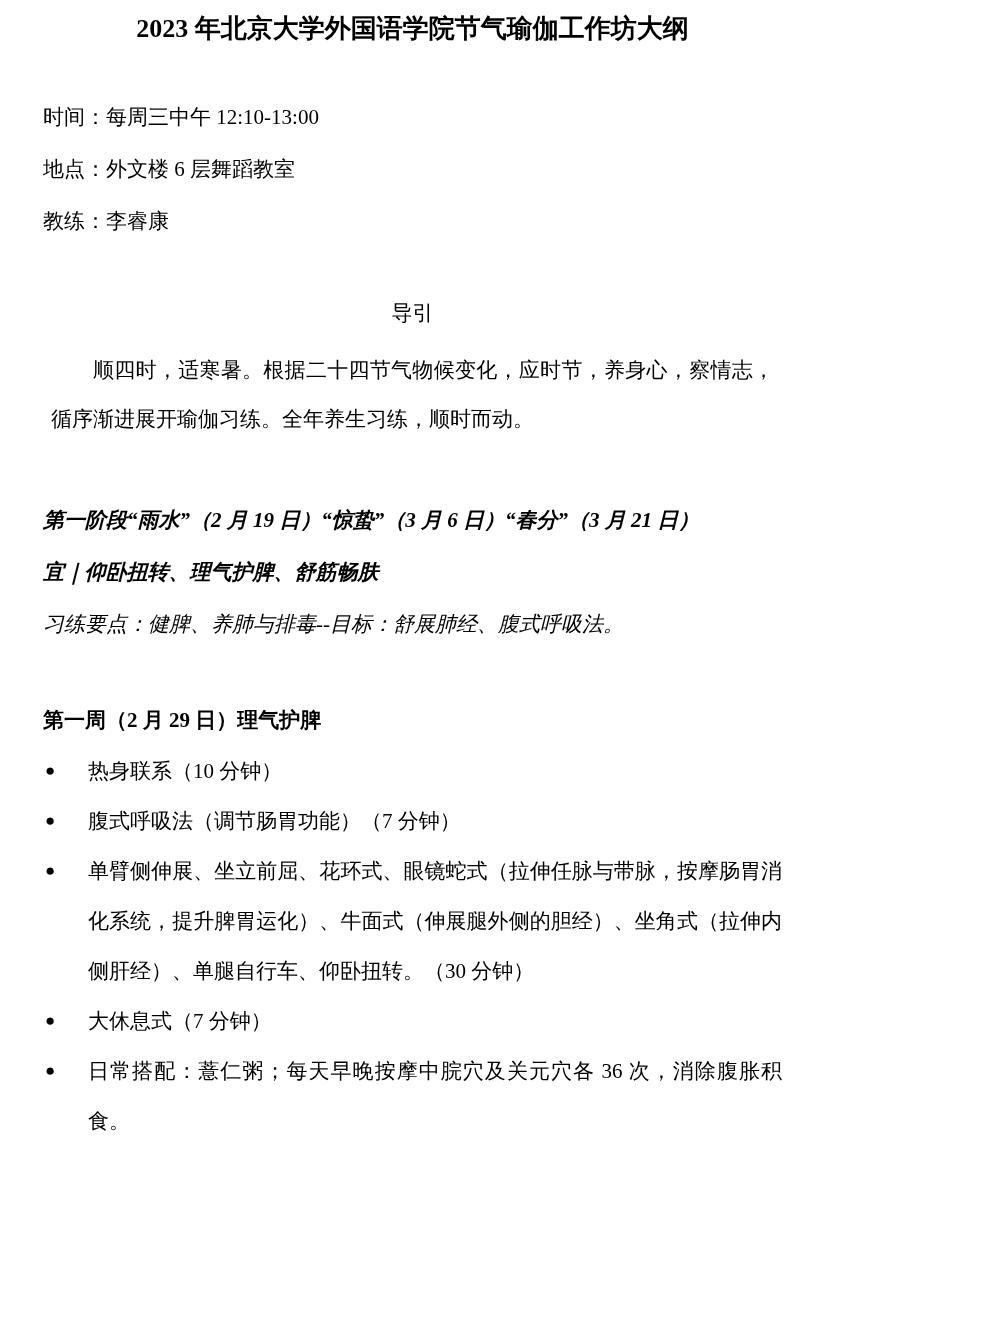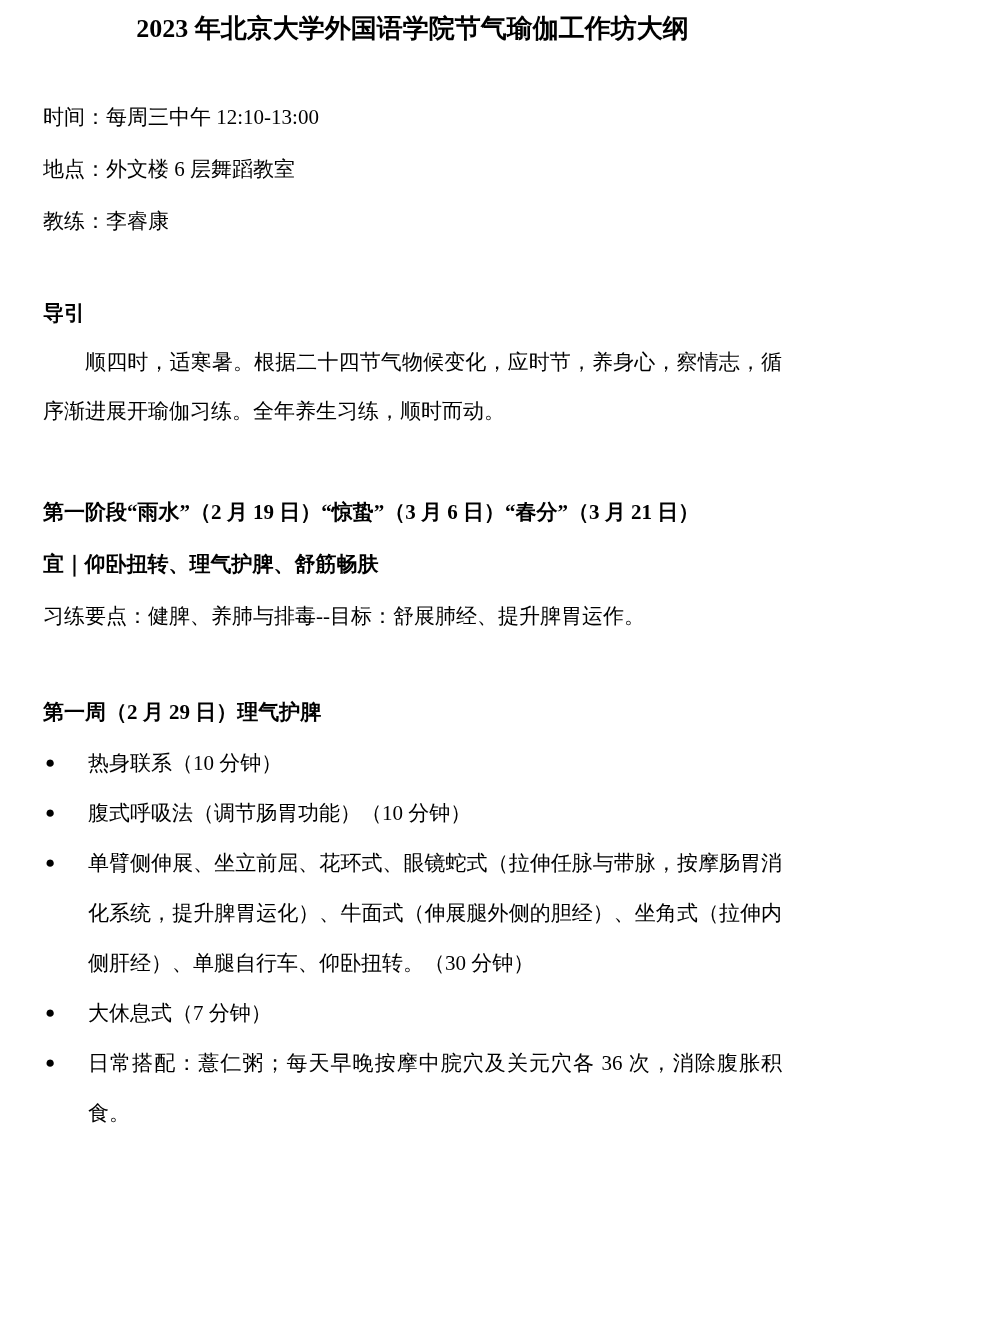--- a/index.html
+++ b/index.html
@@ -29,33 +29,34 @@
   .info-block {
     margin-top: 45px;
   }
   .info-line {
     font-size: 21px;
     line-height: 52px;
   }
   .intro-heading {
     margin-top: 42px;
     font-size: 21px;
-    font-weight: 700;
-    text-align: left;
+    font-weight: 400;
+    text-align: center;
     line-height: 49px;
   }
   .para {
-    margin: 0;
+    margin: 8px;
     font-size: 21px;
     line-height: 49px;
     text-align: justify;
     text-indent: 42px;
   }
   .stage-block {
     margin-top: 50px;
+    font-style: italic;
   }
   .stage-heading,
   .stage-suitable {
     font-size: 21px;
     font-weight: 700;
     line-height: 52px;
   }
   .stage-keypoints {
     font-size: 21px;
     line-height: 52px;
@@ -98,33 +99,33 @@
 
   <div class="intro-heading">导引</div>
 
   <div>
     <p class="para">顺四时，适寒暑。根据二十四节气物候变化，应时节，养身心，察情志，循序渐进展开瑜伽习练。全年养生习练，顺时而动。</p>
   </div>
 
   <div class="stage-block">
     <div class="stage-heading">第一阶段“雨水”（2 月 19 日）“惊蛰”（3 月 6 日）“春分”（3 月 21 日）</div>
     <div class="stage-suitable">宜｜仰卧扭转、理气护脾、舒筋畅肤</div>
-    <div class="stage-keypoints">习练要点：健脾、养肺与排毒--目标：舒展肺经、提升脾胃运作。</div>
+    <div class="stage-keypoints">习练要点：健脾、养肺与排毒--目标：舒展肺经、腹式呼吸法。</div>
   </div>
 
   <div class="week-heading">第一周（2 月 29 日）理气护脾</div>
 
   <div>
     <div class="bullet-row">
       <span class="bullet-marker">●</span>
       <span class="bullet-text">热身联系（10 分钟）</span>
     </div>
     <div class="bullet-row">
       <span class="bullet-marker">●</span>
-      <span class="bullet-text">腹式呼吸法（调节肠胃功能）（10 分钟）</span>
+      <span class="bullet-text">腹式呼吸法（调节肠胃功能）（7 分钟）</span>
     </div>
     <div class="bullet-row">
       <span class="bullet-marker">●</span>
       <span class="bullet-text">单臂侧伸展、坐立前屈、花环式、眼镜蛇式（拉伸任脉与带脉，按摩肠胃消化系统，提升脾胃运化）、牛面式（伸展腿外侧的胆经）、坐角式（拉伸内侧肝经）、单腿自行车、仰卧扭转。（30 分钟）</span>
     </div>
     <div class="bullet-row">
       <span class="bullet-marker">●</span>
       <span class="bullet-text">大休息式（7 分钟）</span>
     </div>
     <div class="bullet-row">

